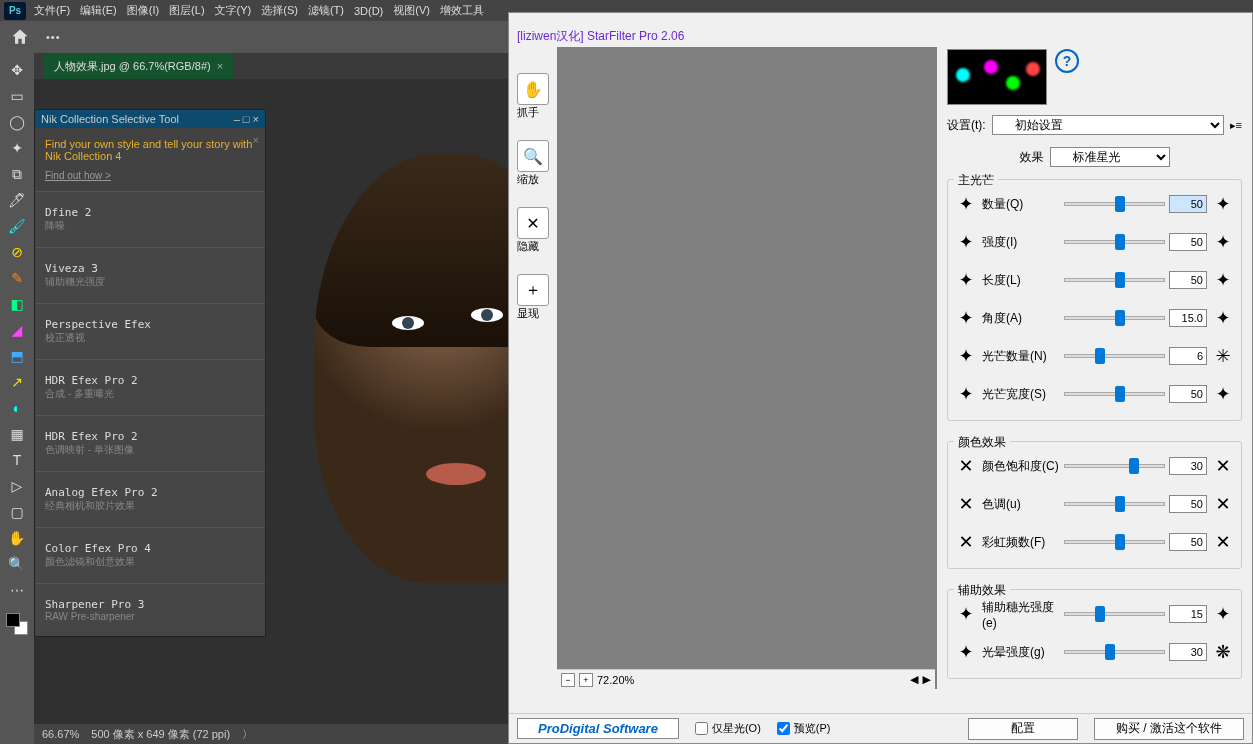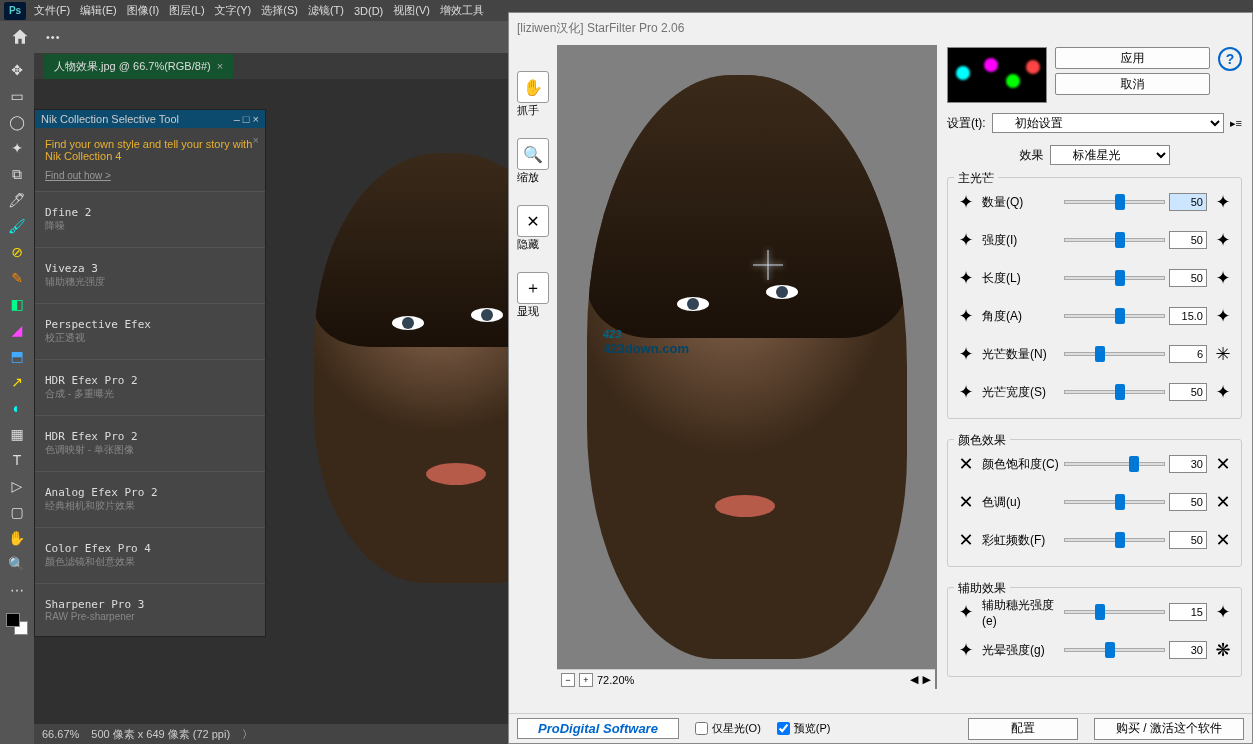--- a/index.html
+++ b/index.html
@@ -30,21 +30,21 @@
 .nik-panel{position:absolute;left:0;top:56px;width:232px;background:#464646;border:1px solid #222;z-index:3}
 .nik-title{height:18px;background:#0c4a6e;color:#ccc;font-size:10px;padding:2px 6px;display:flex;justify-content:space-between;align-items:center}
 .nik-promo{background:#424242;padding:10px;color:#e8b030;font-size:11px;position:relative}
 .promo-x{position:absolute;right:6px;top:6px;color:#888}
 .promo-link{color:#999;text-decoration:underline;font-size:10px;display:block;margin-top:8px}
 .nik-item{padding:14px 10px;border-top:1px solid #555}
 .nik-nm{color:#ddd;font-family:monospace;font-size:11px}
 .nik-ds{color:#888;font-size:10px}
 .status-bar{position:absolute;bottom:0;left:34px;right:0;height:20px;background:#444;color:#ccc;display:flex;align-items:center;padding-left:8px;gap:12px;font-size:10px;z-index:2}
 .sf-dialog{position:absolute;left:508px;top:12px;width:745px;height:732px;background:#f0f0f0;border:1px solid #888;display:flex;flex-direction:column;z-index:10}
-.sf-title{height:28px;padding:7px 8px;font-size:12px;color:#737373}
+.sf-title{height:28px;padding:15px 8px;font-size:12px;color:#6d28d9}
 .sf-body{flex:1;display:flex}
 .sf-left{width:48px;background:#f0f0f0;display:flex;flex-direction:column;align-items:center;padding-top:30px;gap:4px}
 .sf-lbtn{width:32px;height:32px;border:1px solid #999;background:#fff;border-radius:3px;display:flex;align-items:center;justify-content:center;font-size:16px}
 .sf-llbl{font-size:11px;color:#000;margin-bottom:16px}
 .sf-prev{width:380px;background:#808080;position:relative;margin:4px 0 24px 0}
 .sf-face{position:absolute;inset:30px;background:radial-gradient(ellipse 50% 30% at 45% 35%,#8a6850,#3a2818);border-radius:45% 50% 35% 40%;overflow:hidden}
 .star{position:absolute;width:30px;height:30px;left:52%;top:30%}
 .star::before,.star::after{content:"";position:absolute;background:#cde;left:50%;top:50%;transform:translate(-50%,-50%)}
 .star::before{width:30px;height:1px;box-shadow:0 0 6px #fff}
 .star::after{width:1px;height:30px;box-shadow:0 0 6px #fff}
@@ -216,52 +216,36 @@
         <div>
           <div class="sf-lbtn">✕</div>
           <div class="sf-llbl">隐藏</div>
         </div>
         <div>
           <div class="sf-lbtn">＋</div>
           <div class="sf-llbl">显现</div>
         </div>
       </div>
     <div class="sf-prev">
-      <div class="sf-face">
-        <div class="hair"></div>
-        <div class="eyeL">
-            <div class="pup"></div>
-          </div>
-        <div class="eyeR">
-            <div class="pup"></div>
-          </div>
-        <div class="star"></div>
-        <div class="lips"></div>
-        <div class="wm"><span>423</span><small>423down.com</small></div>
-      </div>
       <div class="sf-zoom">
         <div class="zbtn">−</div>
         <div class="zbtn">+</div>
         <span>72.20%</span>
         <div style="flex:1"></div>
         <span>◀</span>
         <span>▶</span>
       </div>
     </div>
     <div class="sf-right">
       <div class="sf-top">
         <div class="sf-thumb">
           <div class="gem" style="background:#0ff;left:8px;top:18px"></div>
           <div class="gem" style="background:#f0f;left:36px;top:10px"></div>
           <div class="gem" style="background:#0f0;left:58px;top:26px"></div>
           <div class="gem" style="background:#f44;left:78px;top:12px"></div>
-        </div>
-        <div class="sf-btns">
-          <button class="sf-btn">应用</button>
-          <button class="sf-btn">取消</button>
         </div>
         <div class="help-ic">?</div>
       </div>
       <div class="sf-row">
         <span class="sf-lbl">设置(t):</span>
         <select class="sf-sel"><option>初始设置</option></select>
         <span>▸≡</span>
       </div>
       <div class="sf-row" style="justify-content:center;margin:12px 0">
         <span class="sf-lbl">效果</span>

